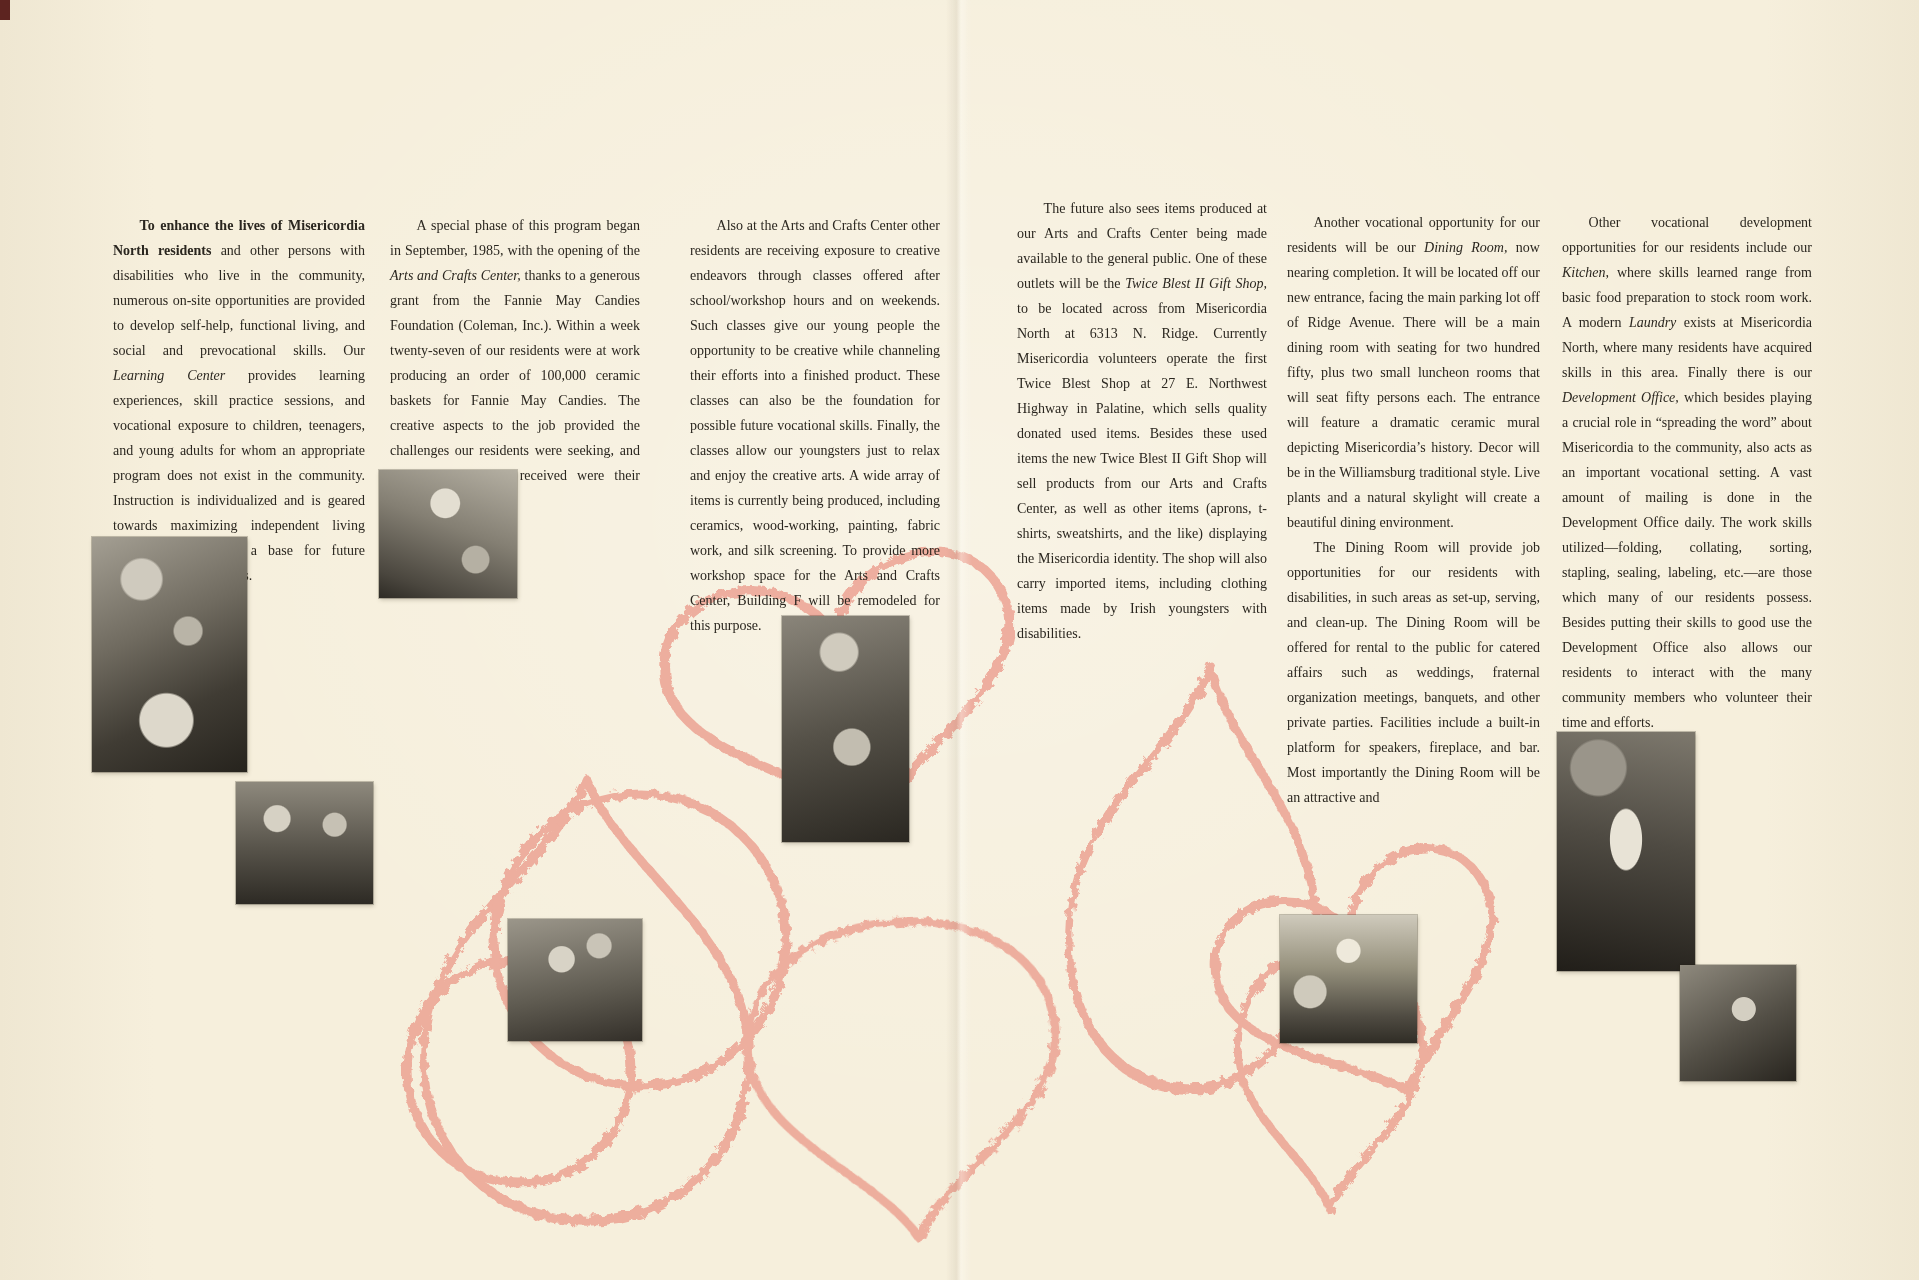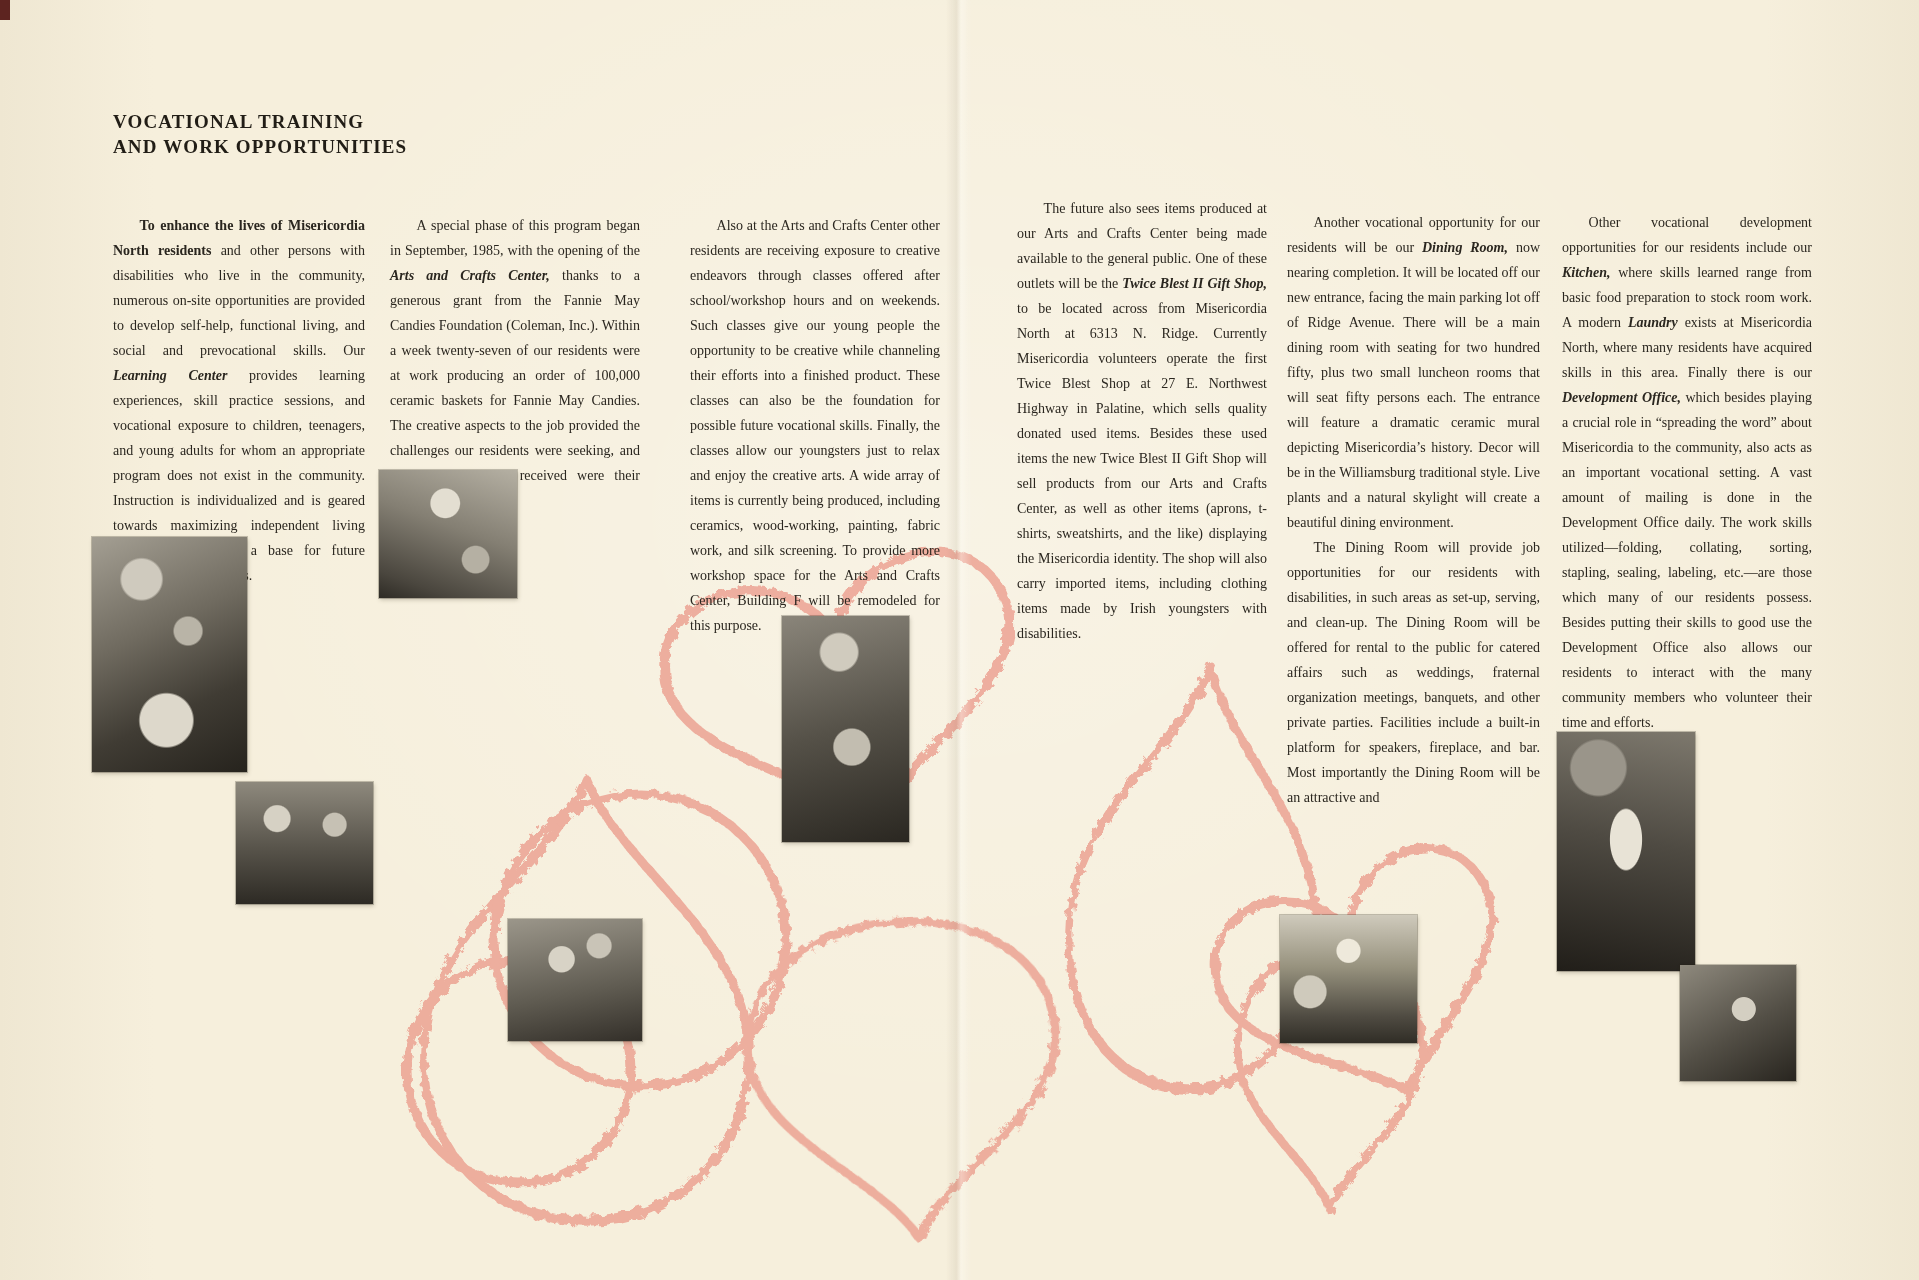--- a/index.html
+++ b/index.html
@@ -30,21 +30,21 @@
     line-height:1.3;color:#211d16;
   }
   .col{
     position:absolute;z-index:2;
     font-size:14px;line-height:25px;color:#2a261f;
     text-align:justify;
   }
   .col p{margin:0;}
   .col p.indent{text-indent:1.9em;}
   .bold{font-weight:bold;}
-  .bolditalic{font-weight:bold;font-style:italic;}
+  .bolditalic{font-weight:normal;font-style:italic;}
   .photo{
     position:absolute;z-index:2;
     box-shadow:0 0 0 1px rgba(40,35,25,0.25), 1px 2px 4px rgba(60,50,30,0.25);
   }
   .ph-1{left:92px;top:537px;width:155px;height:235px;background:
     radial-gradient(circle at 32% 18%, #cfcabe 0 9%, rgba(0,0,0,0) 10%),
     radial-gradient(circle at 62% 40%, #b9b4a7 0 8%, rgba(0,0,0,0) 9%),
     radial-gradient(circle at 48% 78%, #ddd8cb 0 13%, rgba(0,0,0,0) 14%),
     linear-gradient(155deg, #a49f93 0%, #6f6a5f 40%, #403c34 70%, #26231d 100%);}
   .ph-2{left:236px;top:782px;width:137px;height:122px;background:
@@ -97,24 +97,20 @@
       <use href="#petal" transform="translate(1196,878) rotate(4) scale(2.8,4.4)" stroke-width="2.6"></use>
       <use href="#heart" transform="translate(1366,976) rotate(-20) scale(3.1,2.9)" stroke-width="2.9"></use>
       <use href="#petal" transform="translate(1330,1080) rotate(180) scale(2.1,2.7)" stroke-width="3.6"></use>
       <use href="#petal" transform="translate(905,1080) rotate(175) scale(3.5,3.3)" stroke-width="2.5"></use>
     </g>
   </svg>
 
   <div class="corner-mark"></div>
   <div class="fold"></div>
 
-  <div class="title">
-    <div>VOCATIONAL TRAINING</div>
-    <div>AND WORK OPPORTUNITIES</div>
-  </div>
 
   <div class="col" style="left:113px;top:213px;width:252px">
       <p class="indent"><span class="bold">To enhance the lives of Misericordia North residents</span><span> and other persons with disabilities who live in the community, numerous on-site opportunities are provided to develop self-help, functional living, and social and prevocational skills. Our </span><span class="bolditalic">Learning Center</span><span> provides learning experiences, skill practice sessions, and vocational exposure to children, teenagers, and young adults for whom an appropriate program does not exist in the community. Instruction is individualized and is geared towards maximizing independent living skills and providing a base for future vocational opportunities.</span></p>
     </div>
   <div class="col" style="left:390px;top:213px;width:250px">
       <p class="indent"><span>A special phase of this program began in September, 1985, with the opening of the </span><span class="bolditalic">Arts and Crafts Center,</span><span> thanks to a generous grant from the Fannie May Candies Foundation (Coleman, Inc.). Within a week twenty-seven of our residents were at work producing an order of 100,000 ceramic baskets for Fannie May Candies. The creative aspects to the job provided the challenges our residents were seeking, and the paychecks they received were their personal reward.</span></p>
     </div>
   <div class="col" style="left:690px;top:213px;width:250px">
       <p class="indent"><span>Also at the Arts and Crafts Center other residents are receiving exposure to creative endeavors through classes offered after school/workshop hours and on weekends. Such classes give our young people the opportunity to be creative while channeling their efforts into a finished product. These classes can also be the foundation for possible future vocational skills. Finally, the classes allow our youngsters just to relax and enjoy the creative arts. A wide array of items is currently being produced, including ceramics, wood-working, painting, fabric work, and silk screening. To provide more workshop space for the Arts and Crafts Center, Building F will be remodeled for this purpose.</span></p>
     </div>

